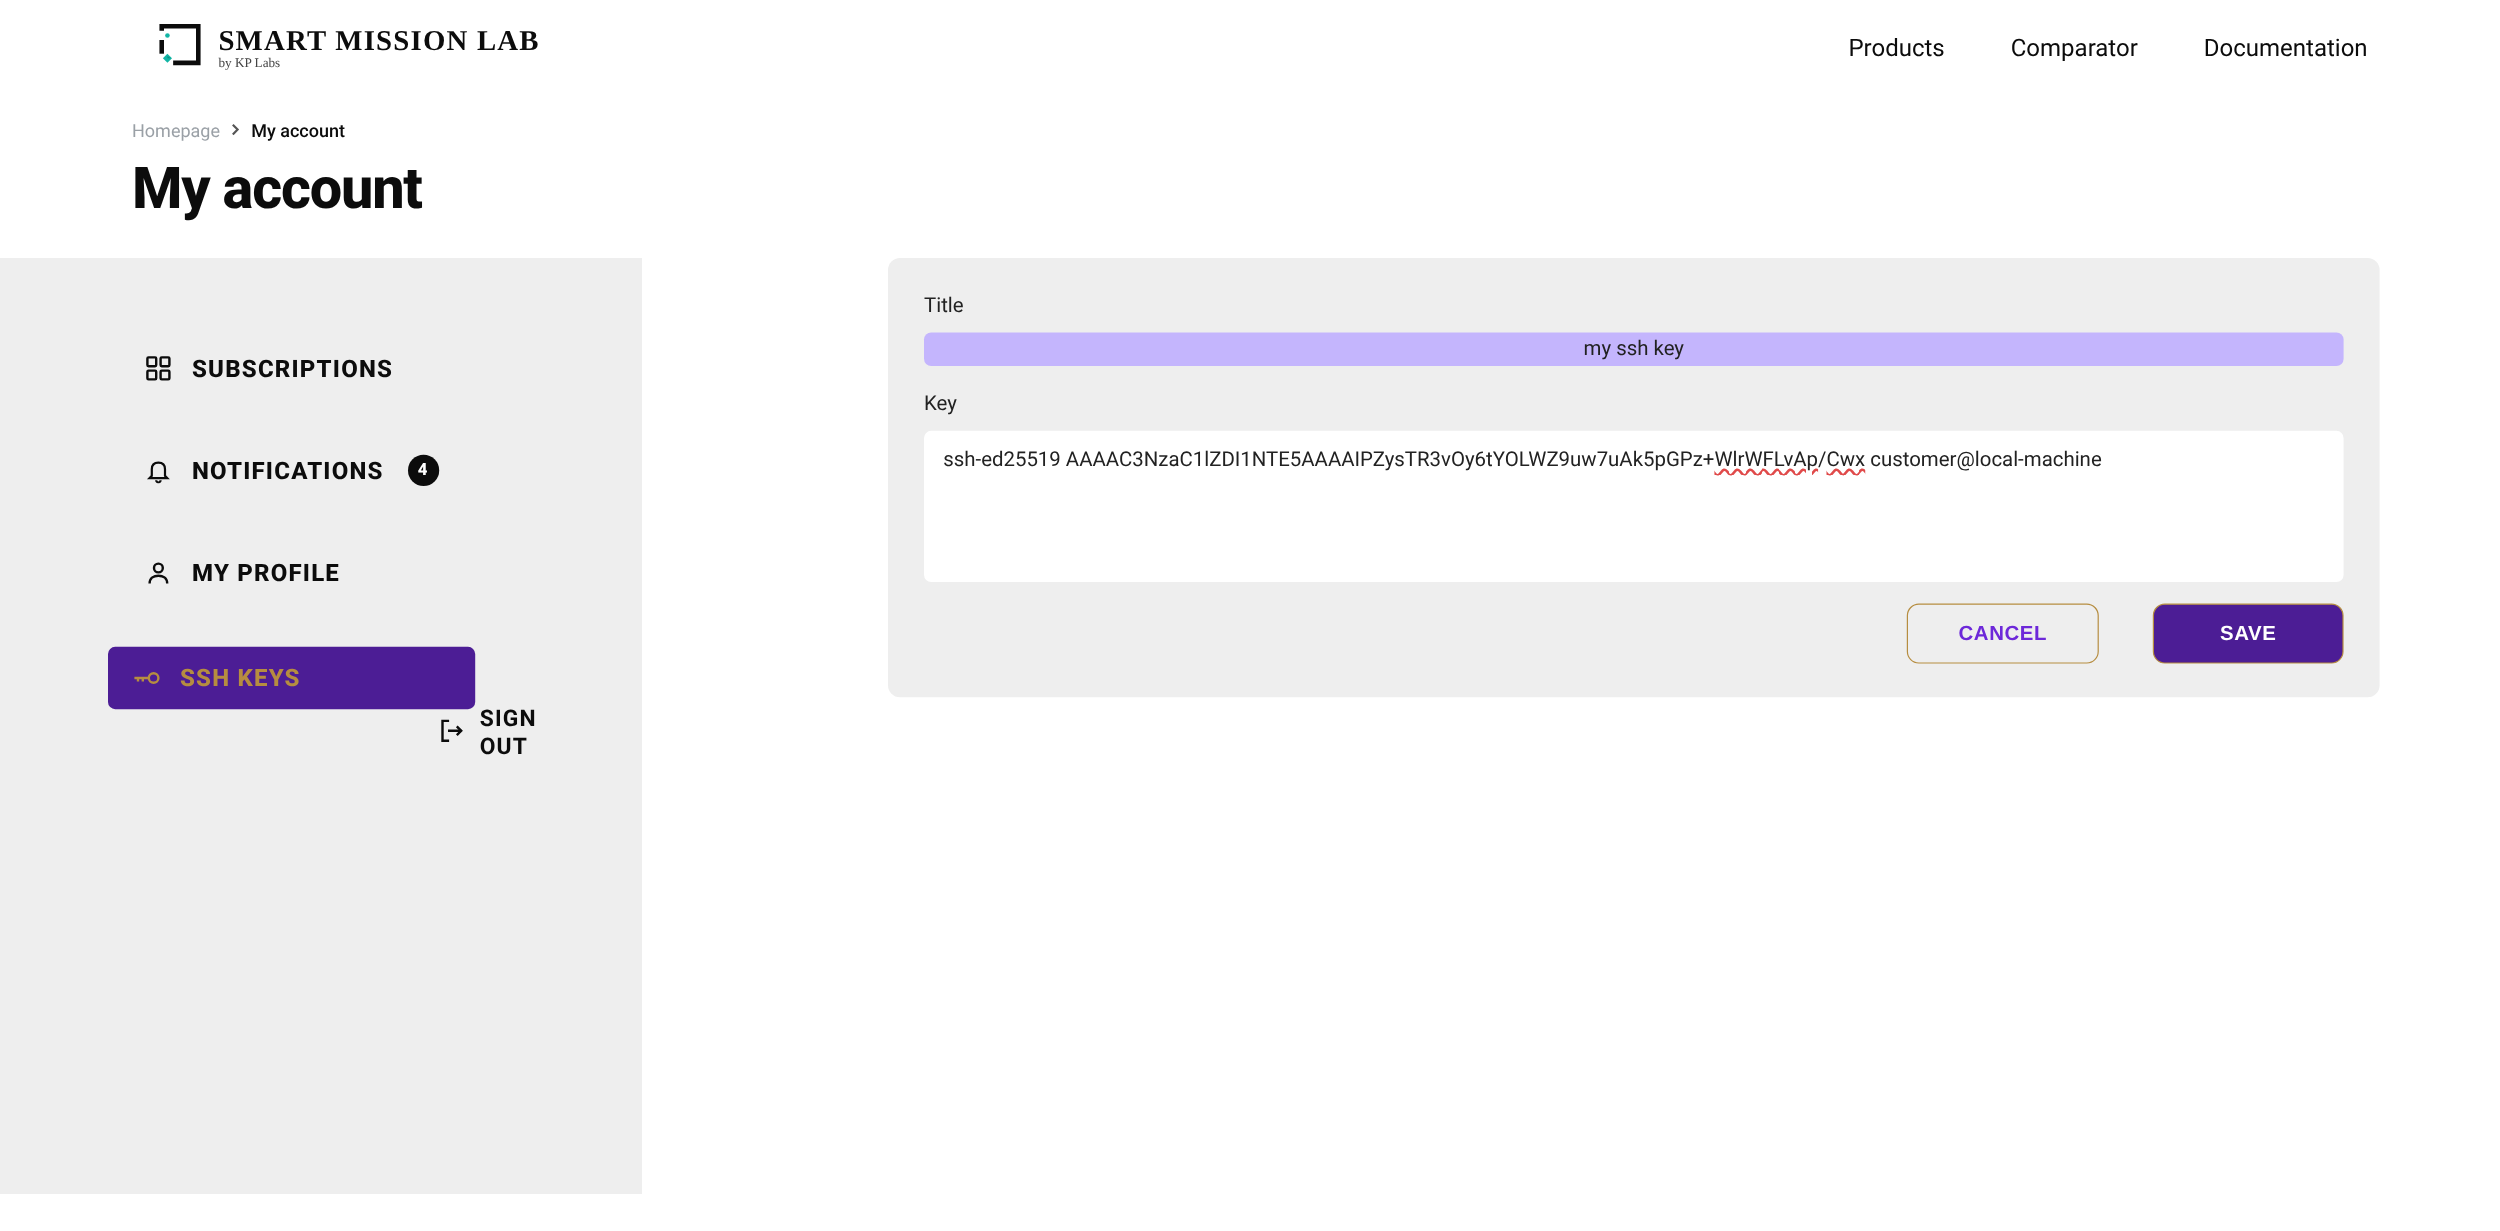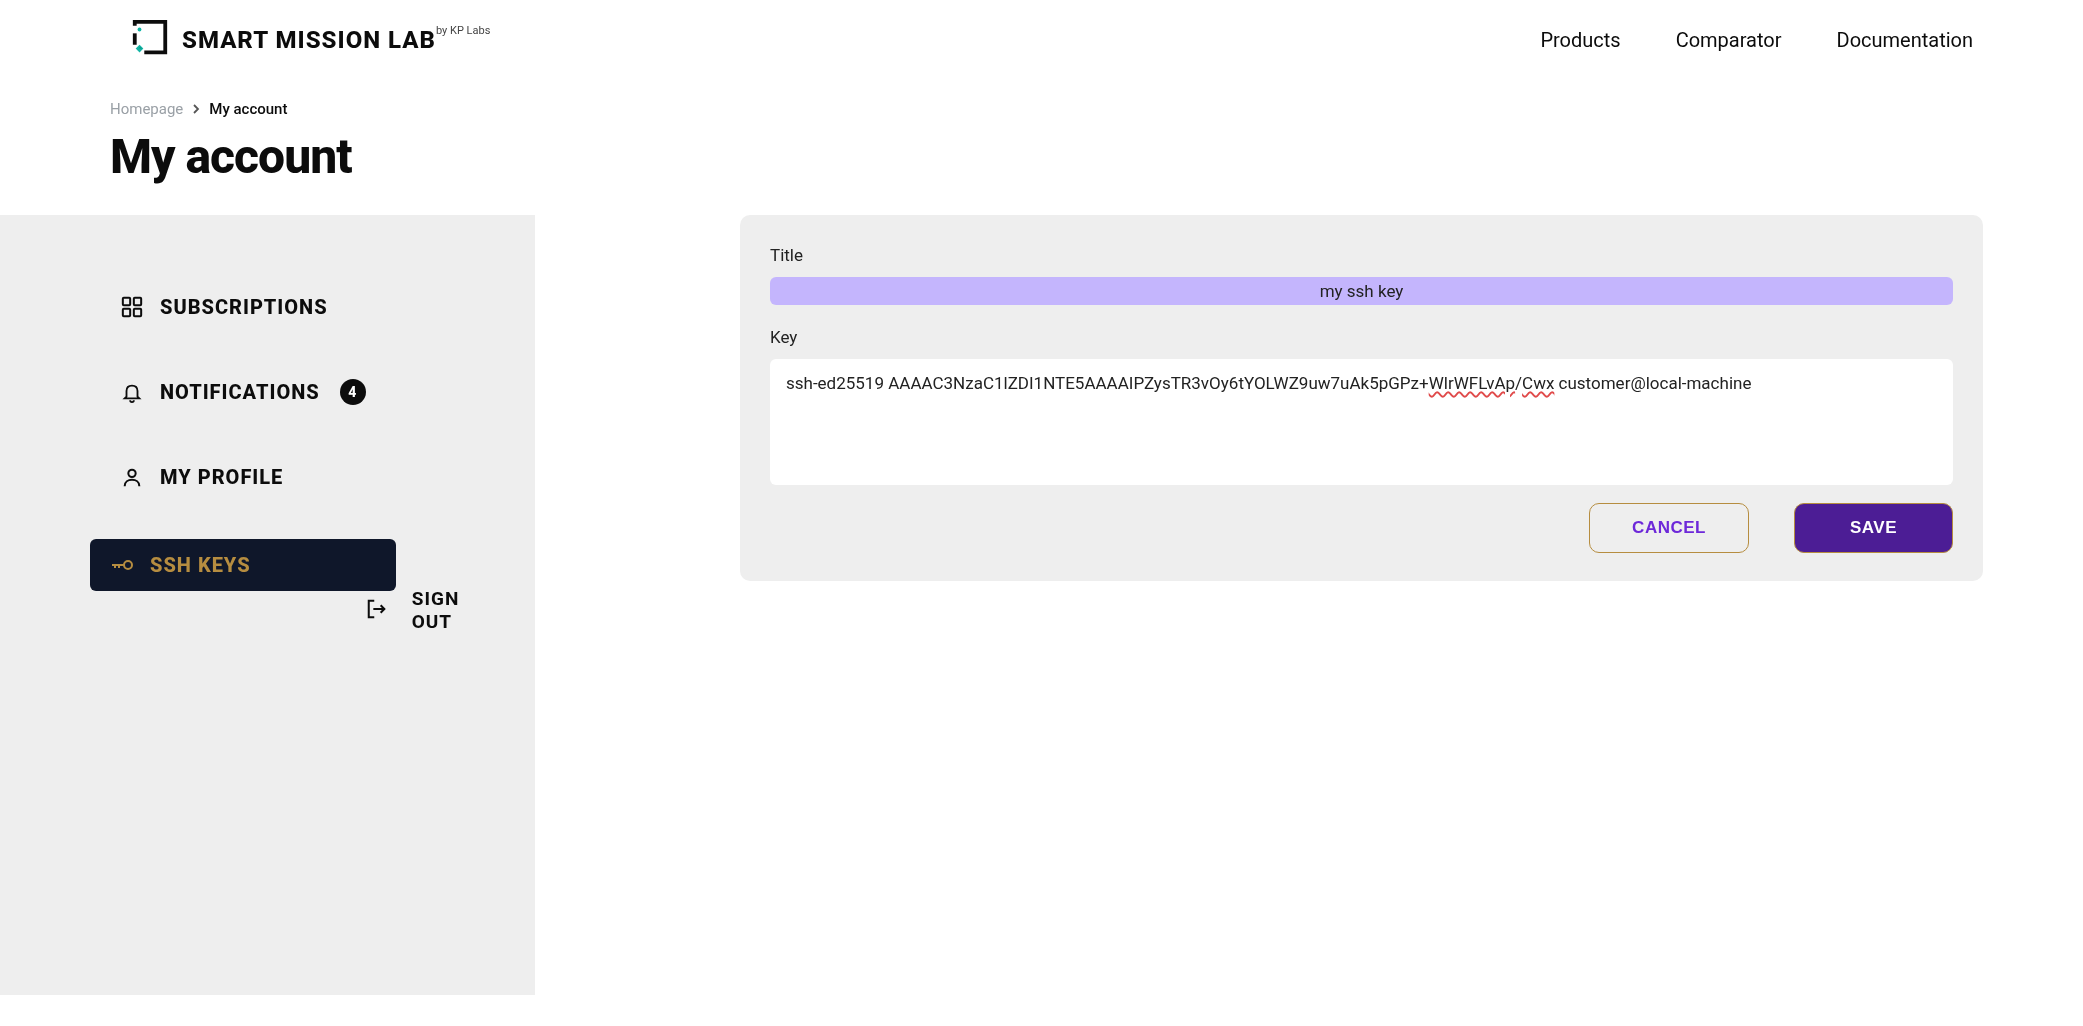--- a/index.html
+++ b/index.html
@@ -21,21 +21,22 @@
     gap: 12px;
   }
   .logo-mark {
     position: relative;
     width: 40px;
     height: 40px;
   }
   .logo-mark svg { width: 100%; height: 100%; }
   .logo-text {
     display: flex;
-    flex-direction: row;
+    flex-direction: column;
+    font-family: Liberation Serif, serif;
   }
   .logo-title {
     font-size: 24px;
     font-weight: 800;
     letter-spacing: 1px;
   }
   .logo-sub {
     font-size: 11px;
     color: #444;
     margin-top: -2px;
@@ -112,34 +113,34 @@
     border-radius: 50%;
     width: 26px;
     height: 26px;
     display: flex;
     align-items: center;
     justify-content: center;
     font-size: 14px;
     margin-left: 4px;
   }
   .side-item.active {
-    background: #0f172a;
+    background: #4c1d95;
     color: #b68d40;
     border-radius: 6px;
     padding: 14px 20px;
     margin-left: -30px;
     margin-right: -30px;
   }
   .side-item.active .sicon svg path,
   .side-item.active .sicon svg circle,
   .side-item.active .sicon svg line { stroke: #b68d40; }
   .signout-row {
     display: flex;
     align-items: center;
-    gap: 24px;
+    gap: 12px;
     font-size: 19px;
     font-weight: 700;
     letter-spacing: 1px;
     cursor: pointer;
   }
   .signout-row .sicon { width: 24px; height: 24px; }
   .content {
     flex: 1;
     padding: 0 100px 0 205px;
   }

